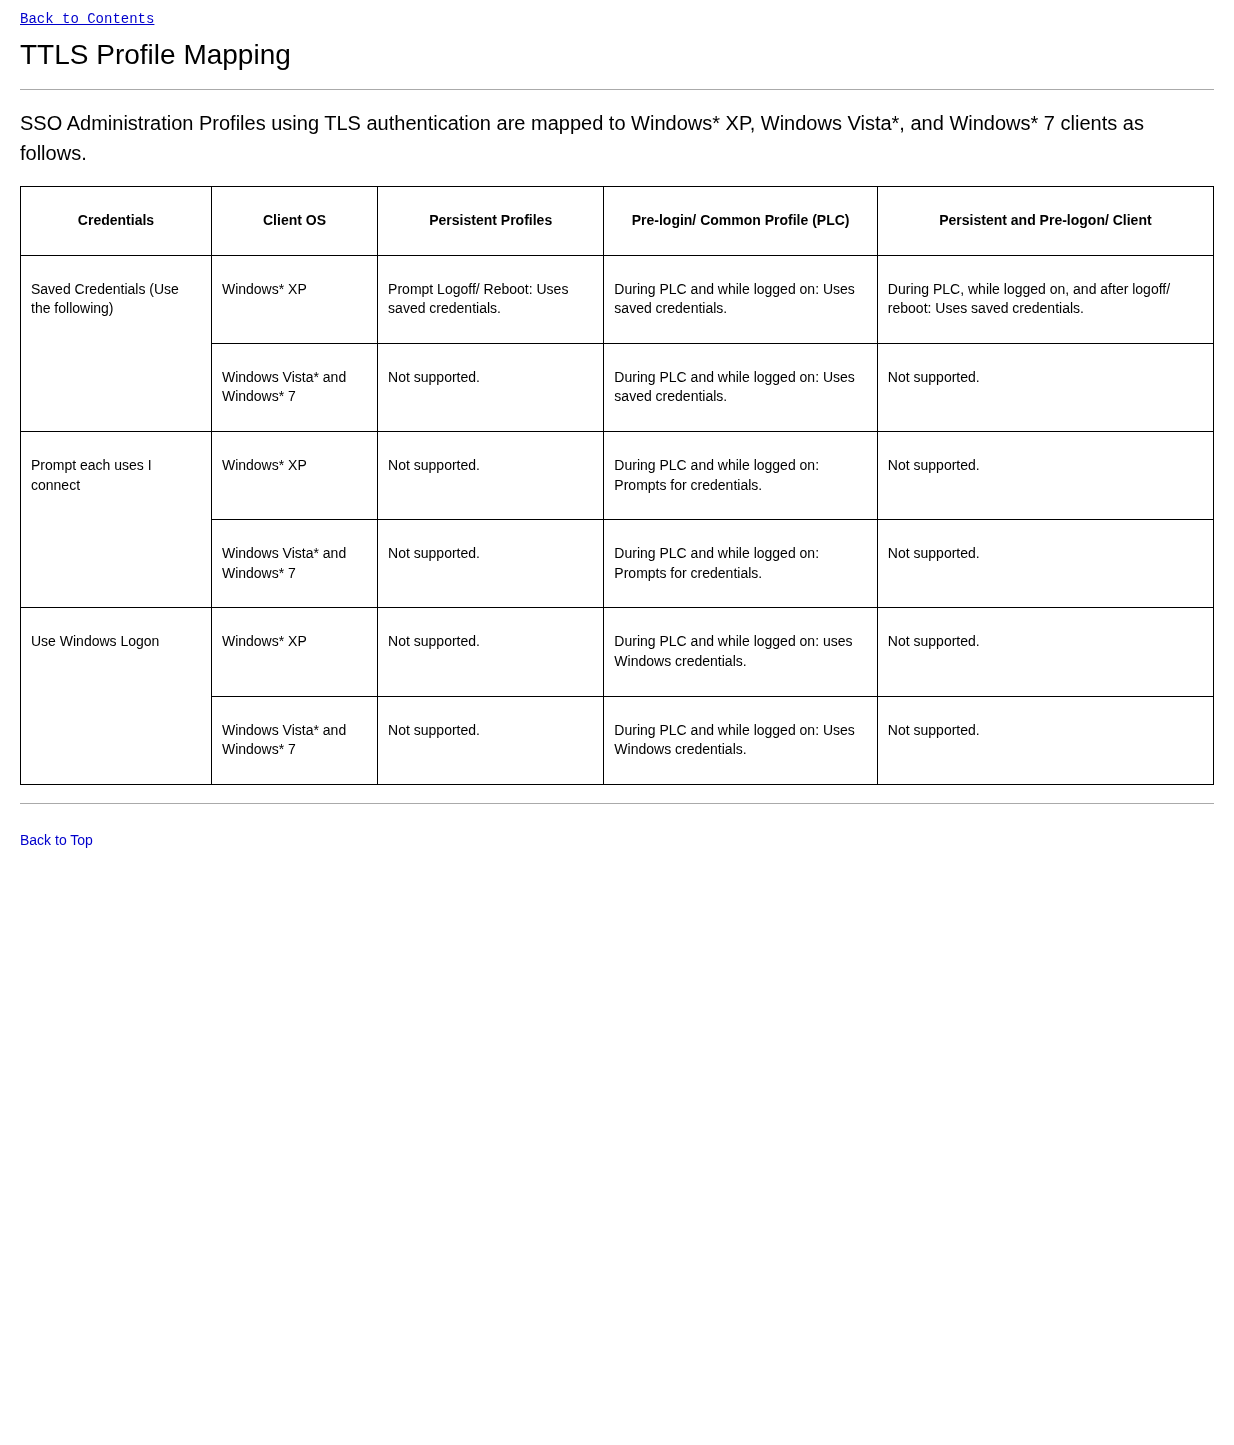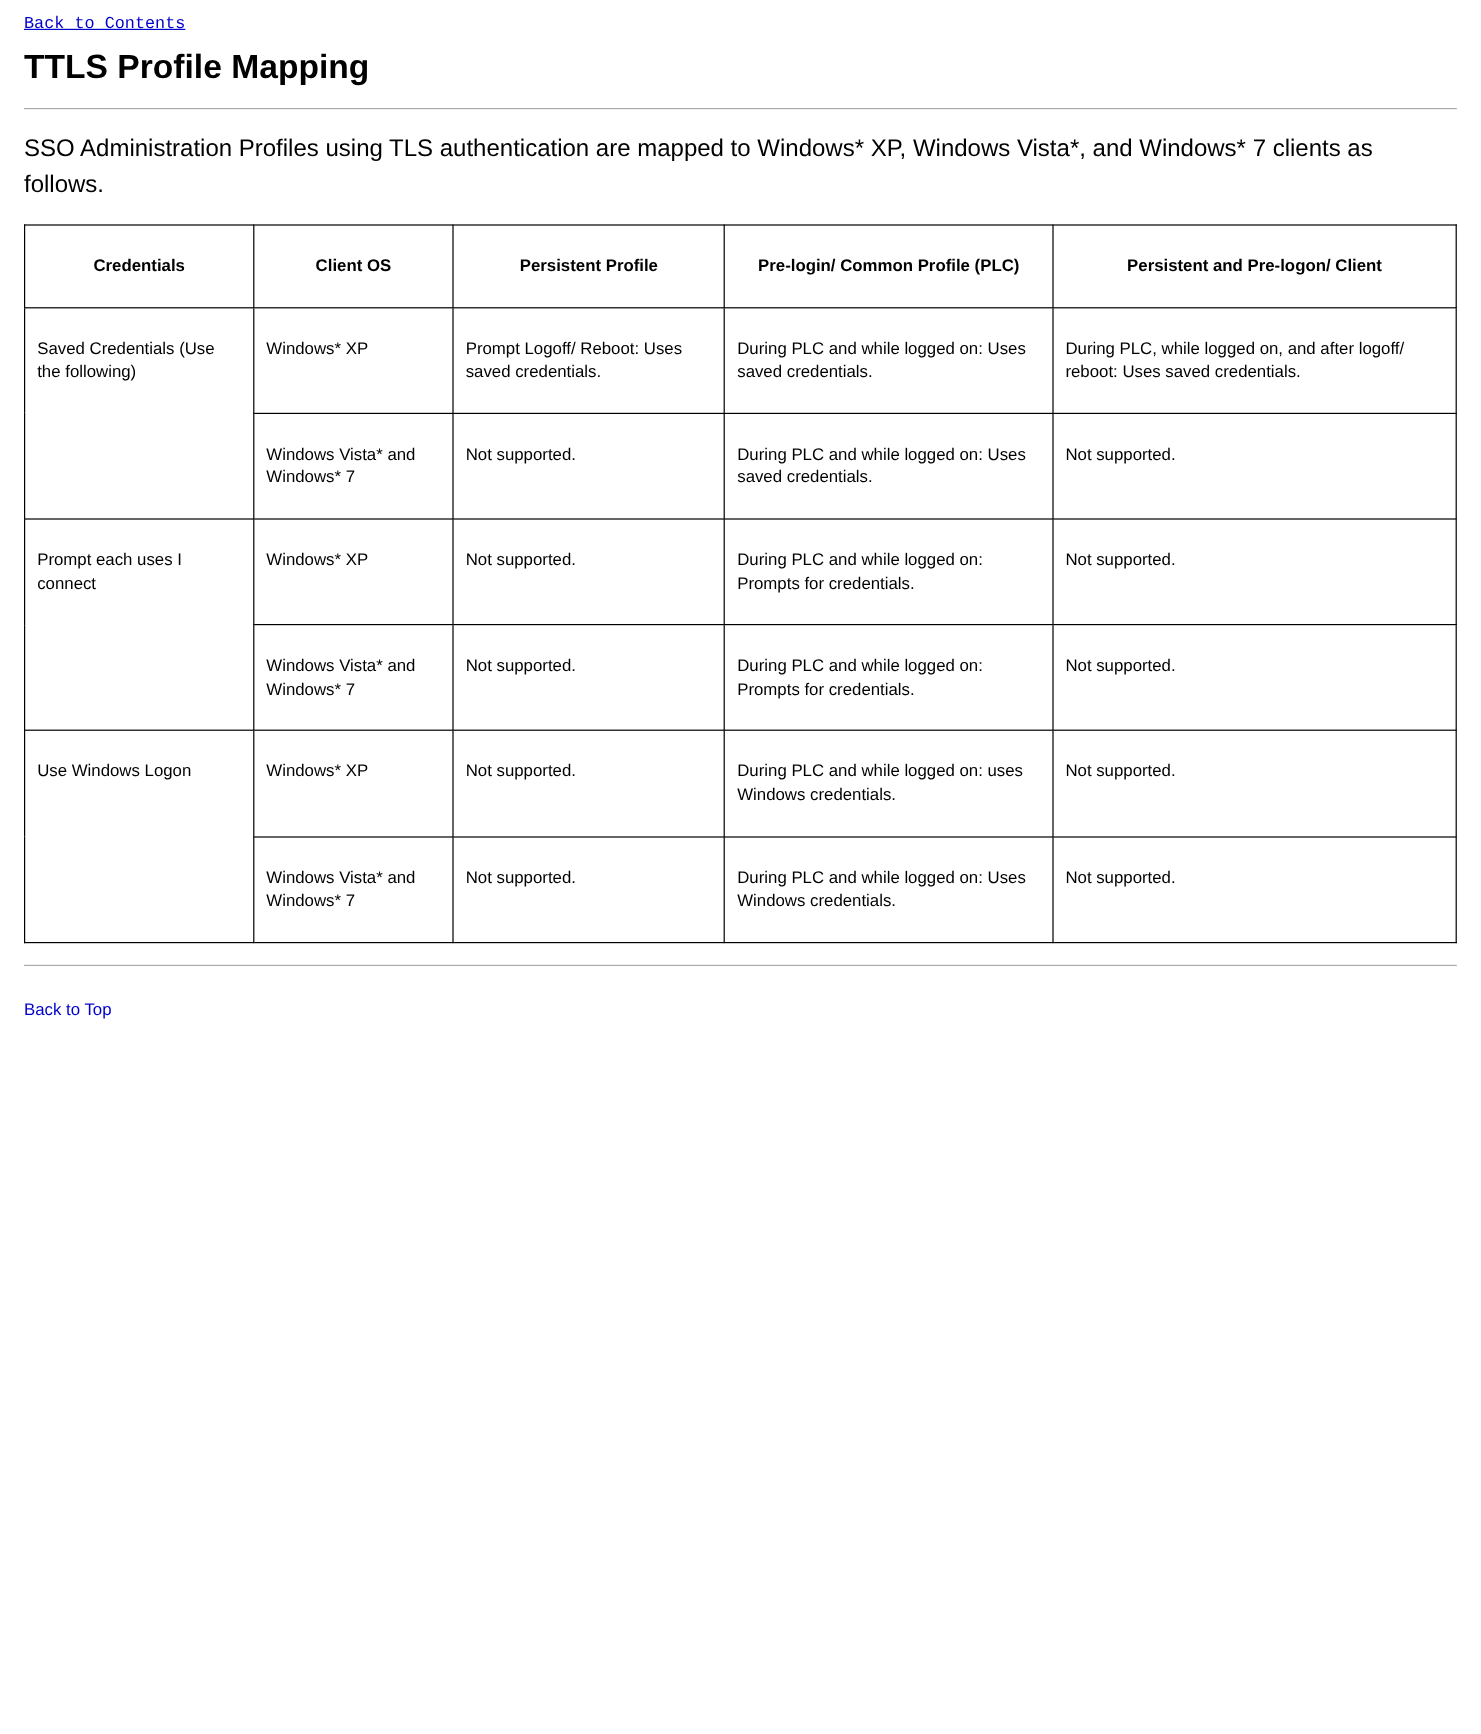--- a/index.html
+++ b/index.html
@@ -20,21 +20,21 @@
       color: #0000cc;
       text-decoration: underline;
       cursor: pointer;
       font-size: 14px;
       display: inline-block;
       margin-bottom: 12px;
       font-family: Liberation Mono, monospace;
     }
     h1 {
       font-size: 28px;
-      font-weight: bold;
+      font-weight: normal;
       margin-bottom: 18px;
     }
     hr.top-rule {
       border: none;
       border-top: 1px solid #aaa;
       margin-bottom: 18px;
     }
     hr.bottom-rule {
       border: none;
       border-top: 1px solid #aaa;
@@ -81,21 +81,21 @@
 
 <hr class="top-rule">
 
 <p class="intro-text">SSO Administration Profiles using TLS authentication are mapped to Windows* XP, Windows Vista*, and Windows* 7 clients as follows.</p>
 
 <table>
   <thead>
     <tr>
       <th>Credentials</th>
       <th>Client OS</th>
-      <th>Persistent Profile</th>
+      <th>Persistent Profiles</th>
       <th>Pre-login/
 Common Profile (PLC)</th>
       <th>Persistent and Pre-logon/
 Client</th>
     </tr>
   </thead>
   <tbody id="table-body">
   <tr>
         <td rowspan="2">Saved Credentials (Use the following)</td>
         <td>Windows* XP</td>

